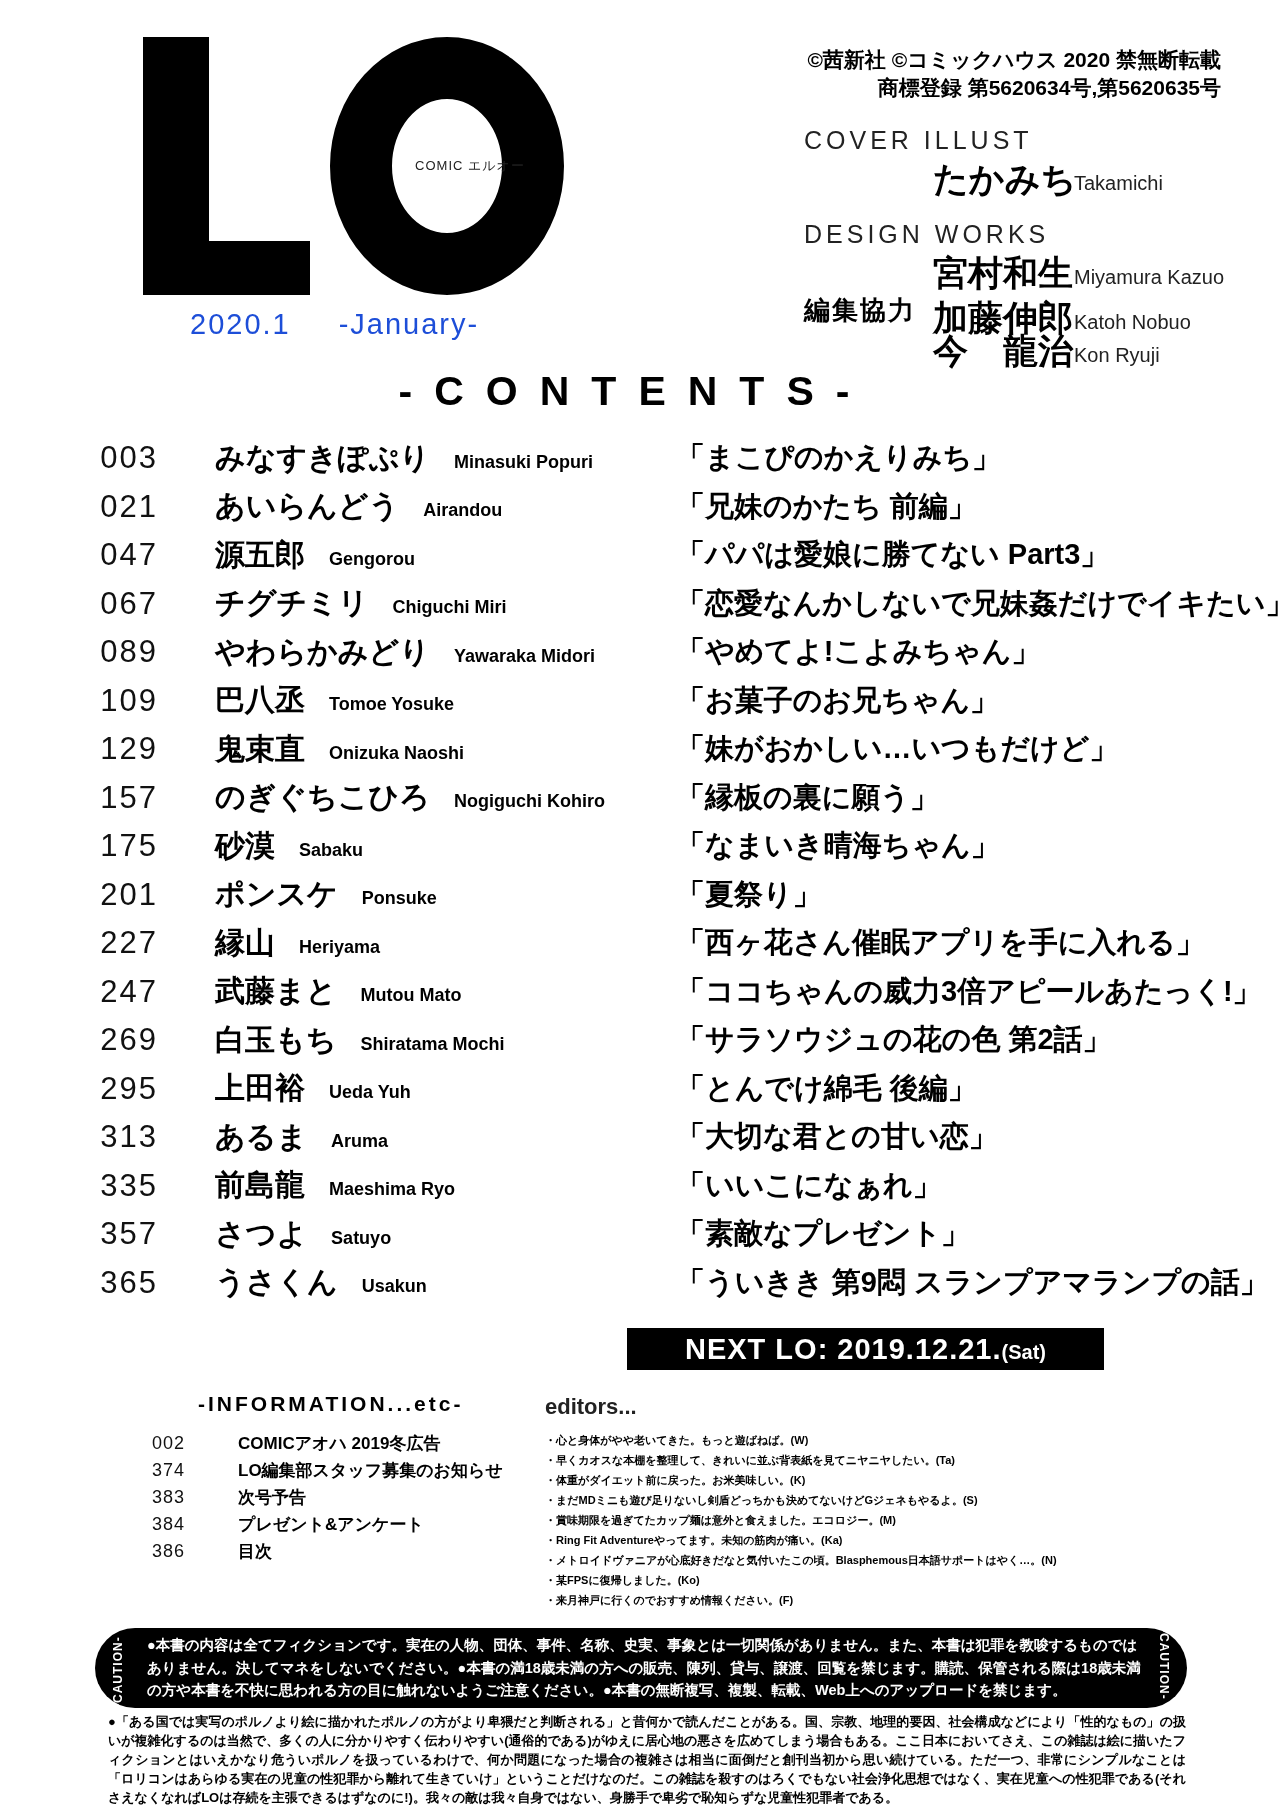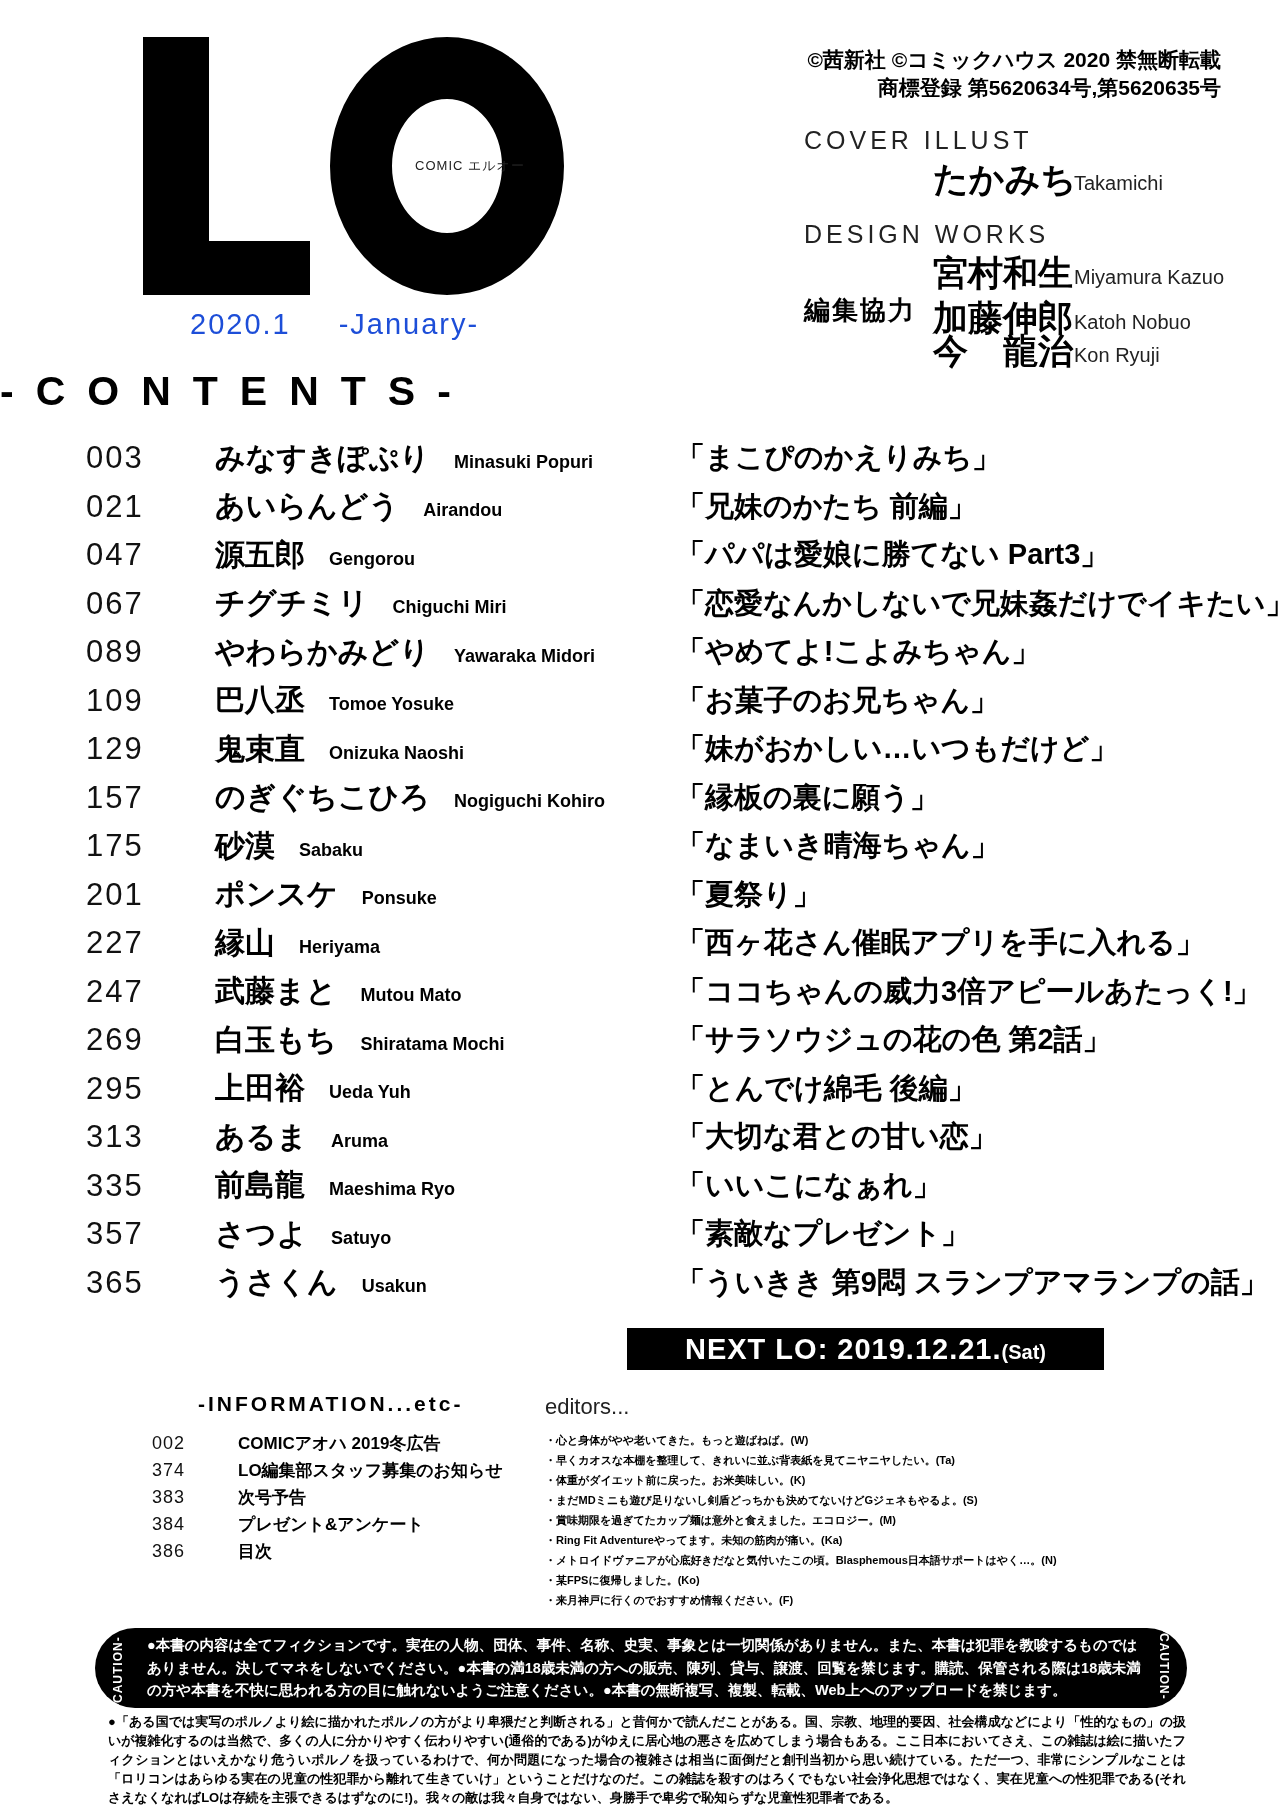--- a/index.html
+++ b/index.html
@@ -33,41 +33,41 @@
   .nm-design1{left:933px;top:250px;}
   .nm-design2{left:933px;top:295px;}
   .nm-coop{left:933px;top:328px;}
   .credit-romaji{position:absolute;font-size:20px;color:#222;}
   .ro-cover{left:1074px;top:172px;}
   .ro-design1{left:1074px;top:266px;}
   .ro-design2{left:1074px;top:311px;}
   .ro-coop{left:1074px;top:344px;}
   
   .contents-heading{position:absolute;left:0;top:368px;width:1270px;margin:0;
-    font-size:41px;font-weight:700;letter-spacing:22px;}
+    text-align:center;font-size:41px;font-weight:700;letter-spacing:22px;}
   .contents-list{position:absolute;left:0;top:434px;width:1280px;}
-  .toc-row{position:relative;height:48.5px;display:flex;align-items:center;}
+  .toc-row{position:relative;height:48.5px;display:flex;align-items:center;text-align:right;}
   .c-page{margin-left:86px;width:72px;font-size:31px;letter-spacing:2px;color:#111;}
   .c-author{margin-left:57px;font-size:30px;font-weight:700;white-space:nowrap;}
   .c-romaji{margin-left:24px;font-size:18px;font-weight:700;margin-top:8px;white-space:nowrap;}
   .c-title{position:absolute;left:676px;font-size:29px;font-weight:700;white-space:nowrap;}
   
   .next-bar{position:absolute;left:627px;top:1328px;width:477px;height:42px;background:#000;
     color:#fff;display:flex;align-items:center;justify-content:center;}
   .next-main{font-size:29px;font-weight:700;letter-spacing:1px;}
   .next-day{font-size:20px;font-weight:700;margin-top:6px;}
   
   .info{position:absolute;left:152px;top:1392px;}
   .info-heading{font-size:21px;font-weight:700;letter-spacing:3px;margin:0 0 14px 46px;}
   .info-row{display:flex;align-items:center;height:27px;}
   .i-page{width:58px;font-size:18px;letter-spacing:1px;color:#111;}
   .i-label{margin-left:28px;font-size:17px;font-weight:700;white-space:nowrap;}
   
   .editors{position:absolute;left:545px;top:1394px;width:680px;}
-  .editors-heading{font-size:22px;color:#222;margin:0 0 10px 0;font-weight:400;}
+  .editors-heading{font-size:22px;color:#222;margin:0 0 10px 0;font-weight:700;}
   .editor-comment{font-size:11px;font-weight:700;line-height:20px;white-space:nowrap;}
   
   .caution-box{position:absolute;left:95px;top:1628px;width:1092px;height:80px;
     background:#000;border-radius:40px;color:#fff;}
   .caution-side{position:absolute;top:0;height:100%;display:flex;align-items:center;
     font-size:12px;font-weight:700;letter-spacing:1px;}
   .caution-side.left{left:16px;writing-mode:vertical-rl;transform:rotate(180deg);}
   .caution-side.right{right:16px;writing-mode:vertical-rl;}
   .caution-lines{position:absolute;left:52px;right:52px;top:6px;}
   .caution-line{font-size:14.5px;font-weight:700;line-height:22.5px;white-space:nowrap;}

